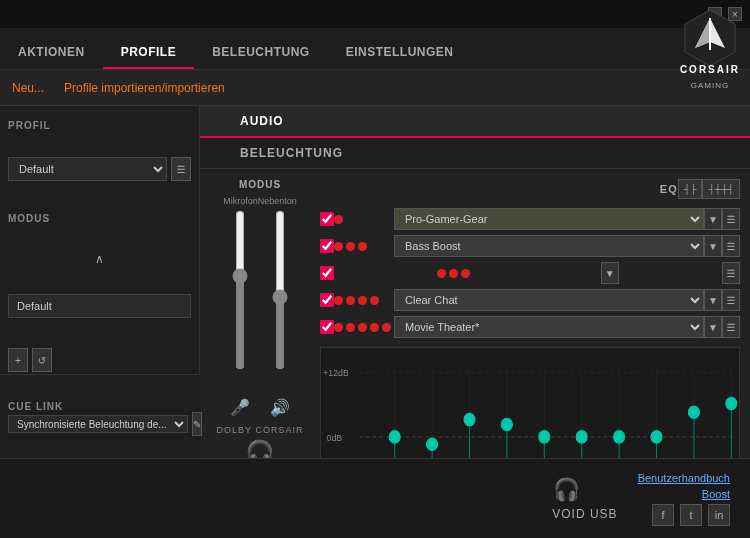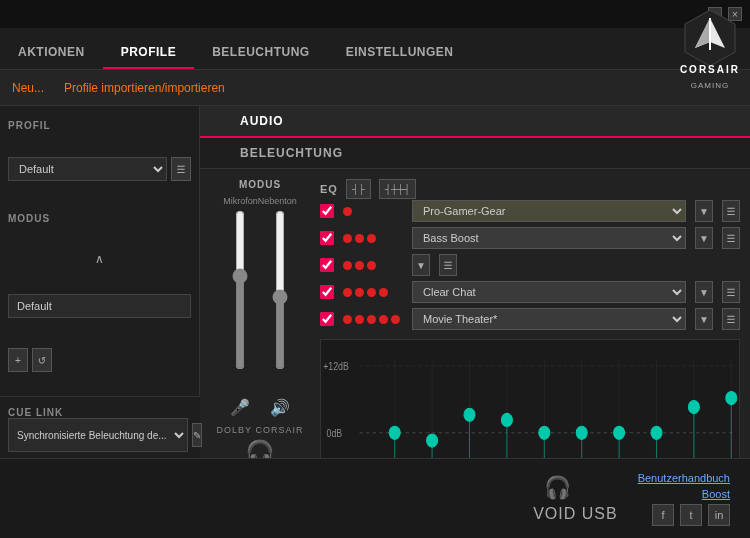--- a/index.html
+++ b/index.html
@@ -154,35 +154,35 @@
     .mode-actions {
       display: flex; gap: 4px; margin-top: 4px;
     }
 
     
     .cue-link-section {
       position: absolute;
       bottom: 80px;
       left: 0;
       width: 200px;
-      padding: 6px 8px;
+      padding: 22px 8px;
       background: #1e1e1e;
       border-top: 1px solid #333;
     }
     .cue-select-row {
       display: flex; align-items: center; gap: 4px;
     }
     .cue-select {
       flex: 1;
       background: #2a2a2a;
       border: 1px solid #444;
       color: #ccc;
       font-size: 10px;
       padding: 2px 4px;
-      height: 34px;
+      height: 18px;
       white-space: nowrap;
       overflow: hidden;
       text-overflow: ellipsis;
     }
 
     
     .content-area {
       flex: 1;
       background: #222;
       display: flex;
@@ -289,21 +289,22 @@
 
     
     .eq-section {
       flex: 1;
       display: flex;
       flex-direction: column;
     }
     .eq-header {
       display: flex;
       align-items: center;
-      gap: 8px;
+      margin-bottom: 8px;
+      justify-content: flex-end;
     }
     .eq-title {
       font-size: 11px;
       font-weight: bold;
       color: #aaa;
       letter-spacing: 1px;
     }
     .eq-btn {
       background: #333;
       border: 1px solid #555;
@@ -318,22 +319,23 @@
     
     .eq-presets {
       display: flex;
       flex-direction: column;
       gap: 3px;
       margin-bottom: 8px;
     }
     .eq-preset-row {
       display: flex;
       align-items: center;
-      gap: 9px;
+      gap: 0;
       height: 24px;
+      justify-content: space-between;
     }
     .eq-checkbox {
       width: 14px; height: 14px;
       accent-color: #e05;
     }
     .eq-dots {
       display: flex;
       gap: 3px;
       width: 60px;
     }
@@ -392,21 +394,21 @@
       padding: 0 20px;
       gap: 20px;
     }
     .device-section {
       display: flex;
       flex-direction: column;
       align-items: center;
       gap: 4px;
     }
     .device-name {
-      font-size: 16px;
+      font-size: 12px;
       color: #aaa;
       letter-spacing: 1px;
       margin-left: 35px;
     }
     .links-section {
       display: flex;
       flex-direction: column;
       align-items: flex-end;
       gap: 4px;
     }

